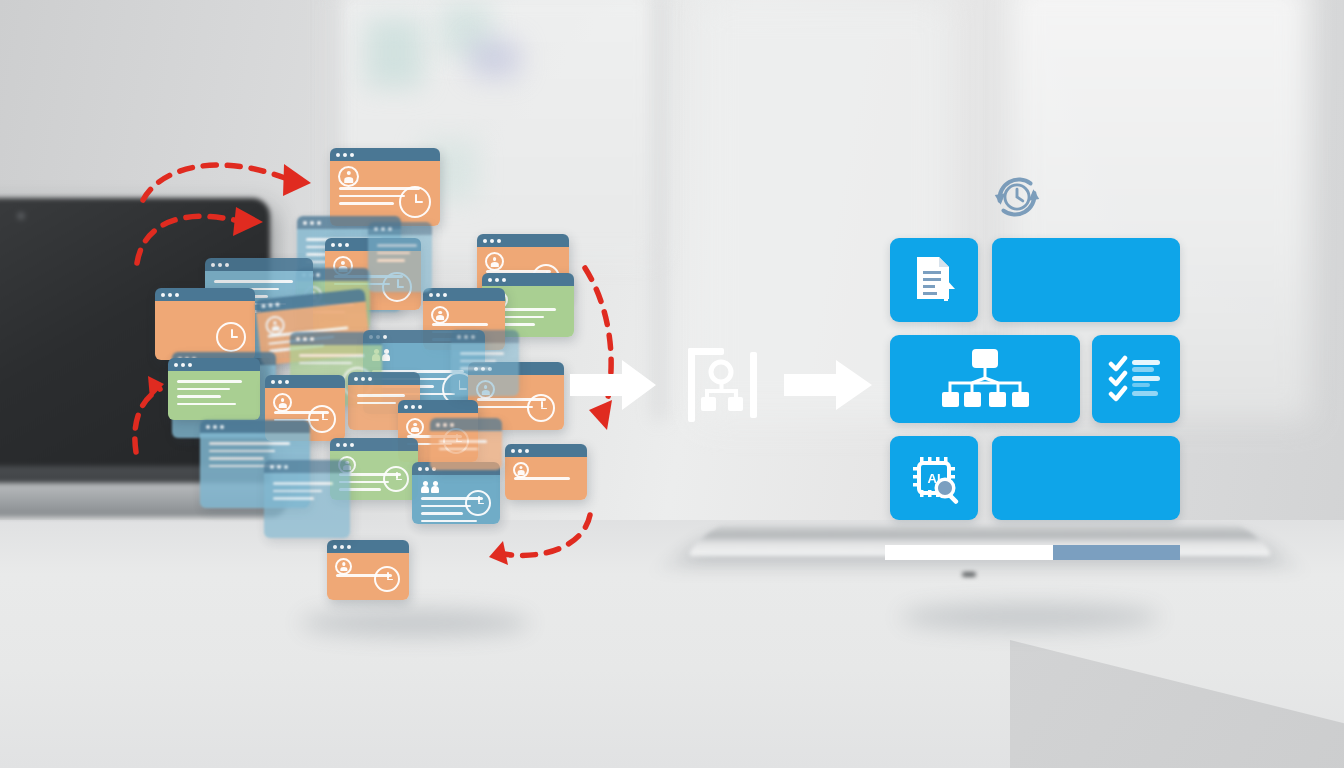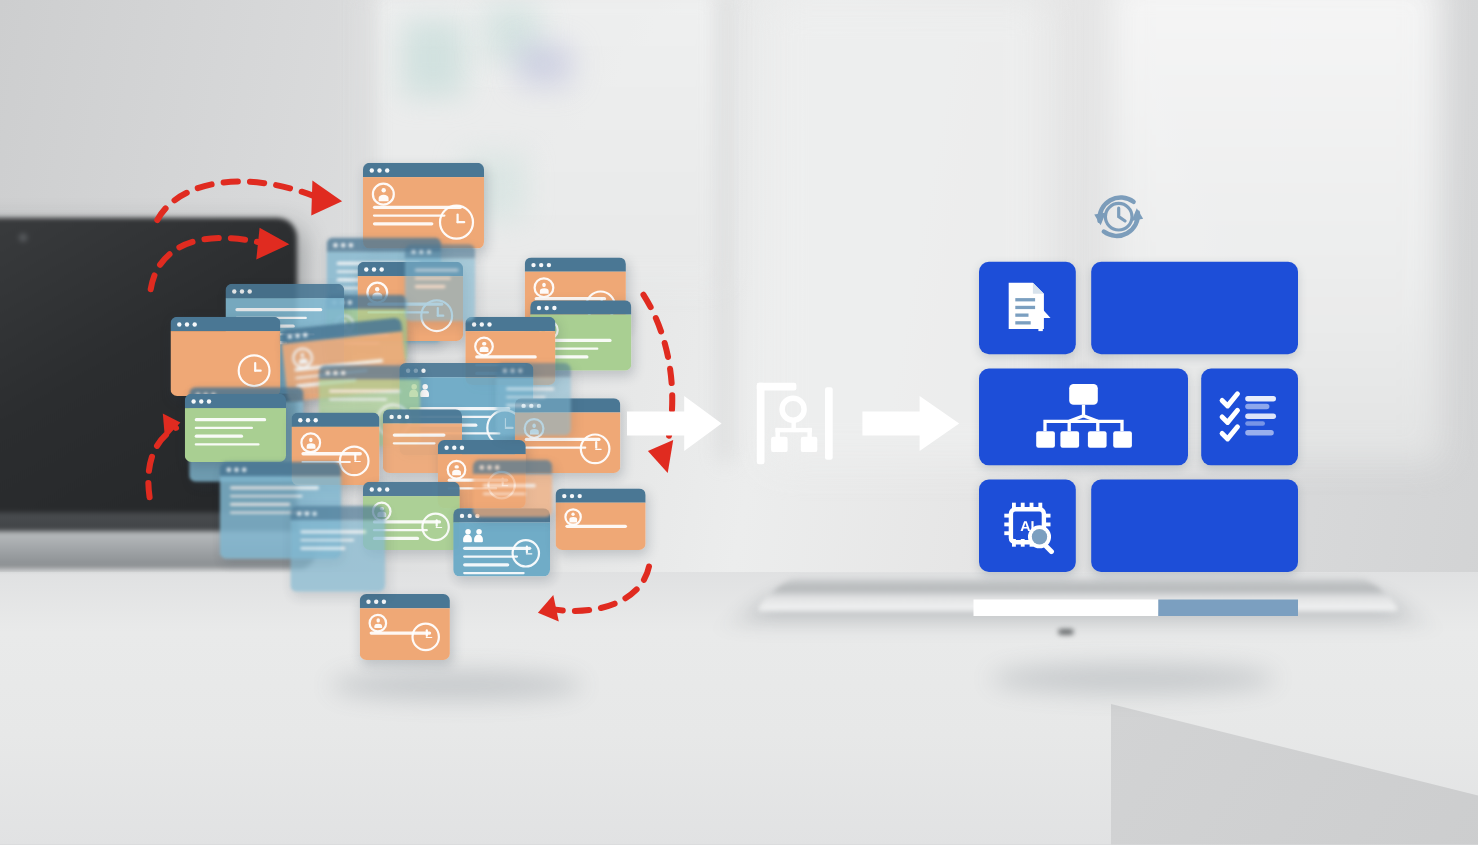--- a/index.html
+++ b/index.html
@@ -242,21 +242,21 @@
   
   .arrows-red { position: absolute; left: 0; top: 0; width: 700px; height: 660px; }
 
   
   .center-stage { position: absolute; left: 560px; top: 330px; width: 330px; height: 110px; }
 
   
   #organized { position: absolute; left: 880px; top: 160px; width: 310px; height: 380px; }
   .tile {
     position: absolute;
-    background: #1d4ed8;
+    background: #0ea5e9;
     border-radius: 9px;
     box-shadow: 0 3px 9px rgba(60,78,96,.2);
     text-decoration: underline;
   }
   .tile .glyph {
     position: absolute;
     left: 50%; top: 50%;
     transform: translate(-50%,-50%);
   }
   .history-icon {

